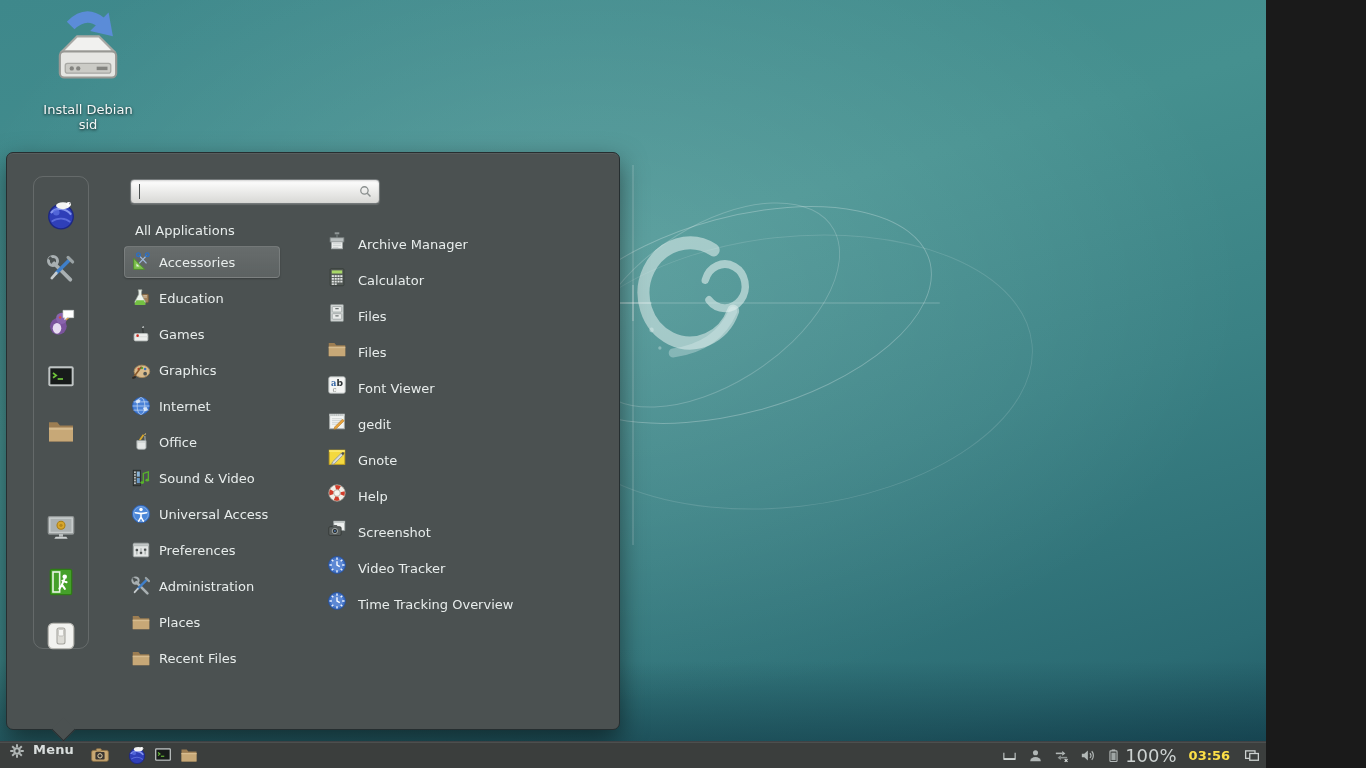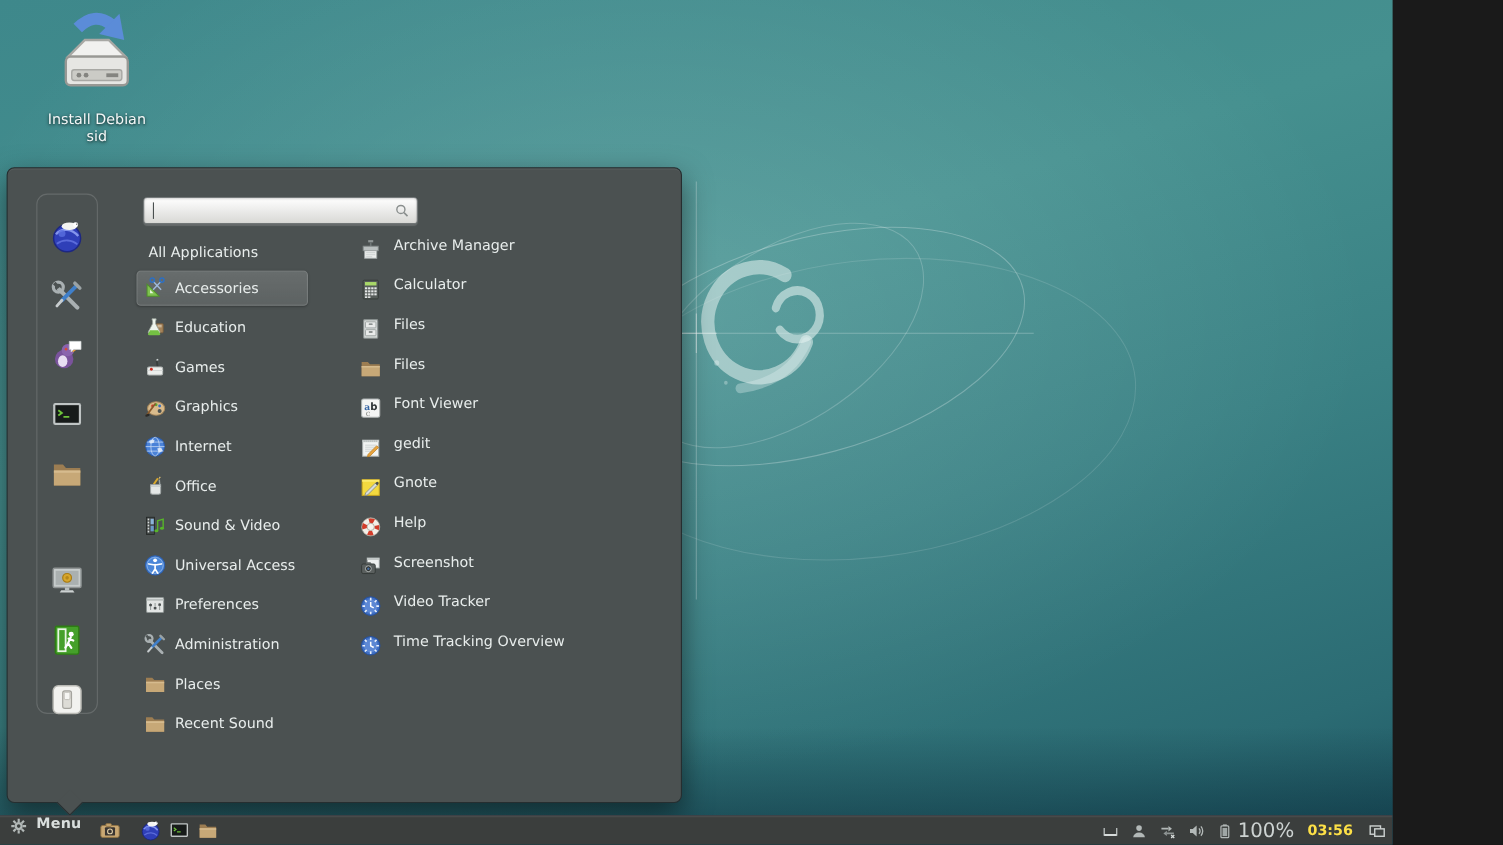--- a/index.html
+++ b/index.html
@@ -47,21 +47,21 @@
     position:absolute;left:117px;top:63px;width:160px;height:28px;display:flex;align-items:center;
     padding-left:11px;box-sizing:border-box;font-size:13px;color:#eaefef;cursor:pointer;
   }
   .cat-list{position:absolute;left:117px;top:91px;width:160px}
   .cat-row{position:relative;height:36px;display:flex;align-items:center;gap:7px;padding-left:6px;width:150px;cursor:pointer}
   .cat-row>*{position:relative;z-index:1}
   .cat-row.selected::before{content:"";position:absolute;left:0;right:0;top:2px;bottom:2px;
     background:linear-gradient(rgba(255,255,255,.16),rgba(255,255,255,.10));
     border:1px solid rgba(255,255,255,.14);border-radius:4px;box-shadow:0 1px 2px rgba(0,0,0,.25);z-index:0}
   .app-list{position:absolute;left:315px;top:63px;width:296px}
-  .app-row{height:36px;display:flex;align-items:flex-start;gap:10px;padding-left:4px;cursor:pointer}
+  .app-row{height:36px;display:flex;align-items:flex-end;gap:10px;padding-left:4px;cursor:pointer}
   .ic22{width:22px;height:22px;flex:none}
   .lbl{font-size:13px;color:#e8edec;white-space:nowrap}
 
   
   .panel{
     position:absolute;left:0;right:0;bottom:0;height:26px;background:#3b3e3d;
     border-top:1px solid #50566a33;box-shadow:inset 0 1px 0 rgba(255,255,255,.09);
     display:flex;align-items:center;color:#d9dedd;
   }
   .menu-btn{display:flex;align-items:flex-start;gap:7px;padding:0 6px 0 8px;height:100%;cursor:pointer}
@@ -353,21 +353,21 @@
           <span class="lbl">Places</span>
         </div>
         <div class="cat-row">
           <span class="ic22">
             <svg viewBox="0 0 24 24">
               <path d="M3 5.5h6.2l2 2.3H21v12H3z" fill="#9c7d52"></path>
               <path d="M3 9.5h18v10.3H3z" fill="#c7a877"></path>
               <path d="M3 9.5h18v1.6H3z" fill="#d6bb8e"></path>
             </svg>
           </span>
-          <span class="lbl">Recent Sound</span>
+          <span class="lbl">Recent Files</span>
         </div>
     </div>
 
     <div class="app-list">
       <div class="app-row">
           <span class="ic22">
             <svg viewBox="0 0 24 24">
               <rect x="9.5" y="2.5" width="5" height="2.2" fill="#8f9696"></rect>
               <rect x="11.2" y="4.7" width="1.6" height="4" fill="#6f7676"></rect>
               <rect x="4.5" y="8.5" width="15" height="4.5" fill="#b9bfbf" stroke="#7f8686" stroke-width=".9"></rect>

